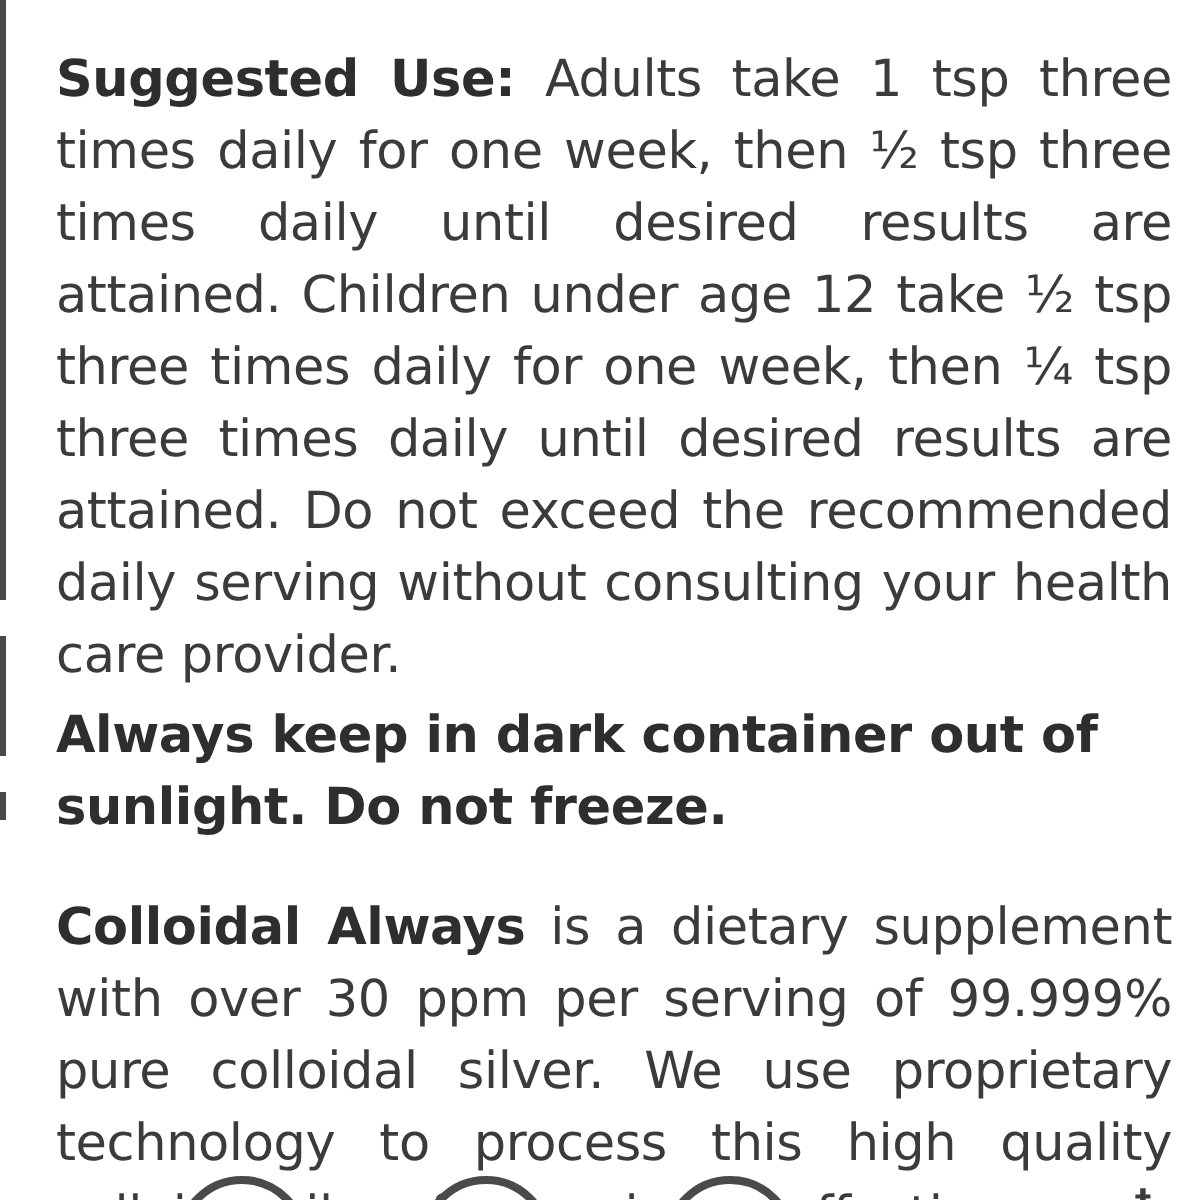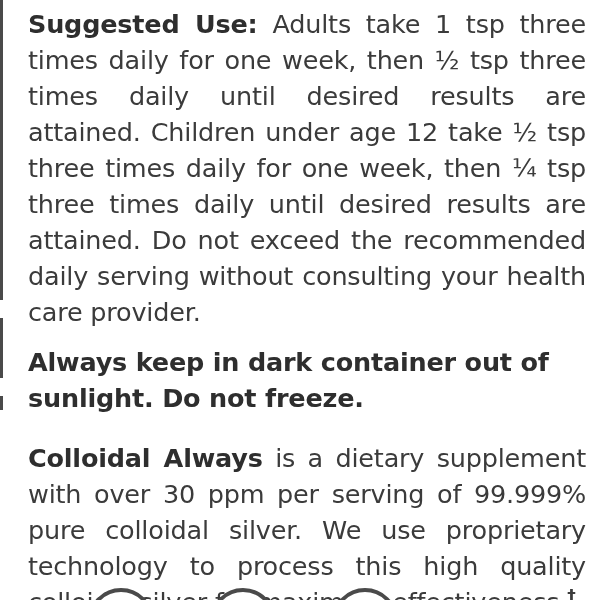--- a/index.html
+++ b/index.html
@@ -46,24 +46,24 @@
     text-align: justify;
     text-justify: inter-word;
     color: #3b3b3b;
     font-weight: 500;
   }
   p.block .lead {
     font-weight: 800;
     color: #2e2e2e;
   }
   p.suggested-use {
-    padding-top: 6px;
+    padding-top: 22px;
   }
   p.storage {
-    margin-top: 14px;
+    margin-top: 4px;
     font-weight: 800;
     color: #2e2e2e;
     text-align: left;
   }
   p.description {
     margin-top: 24px;
   }
   sup.dagger {
     font-size: 17px;
     vertical-align: super;

